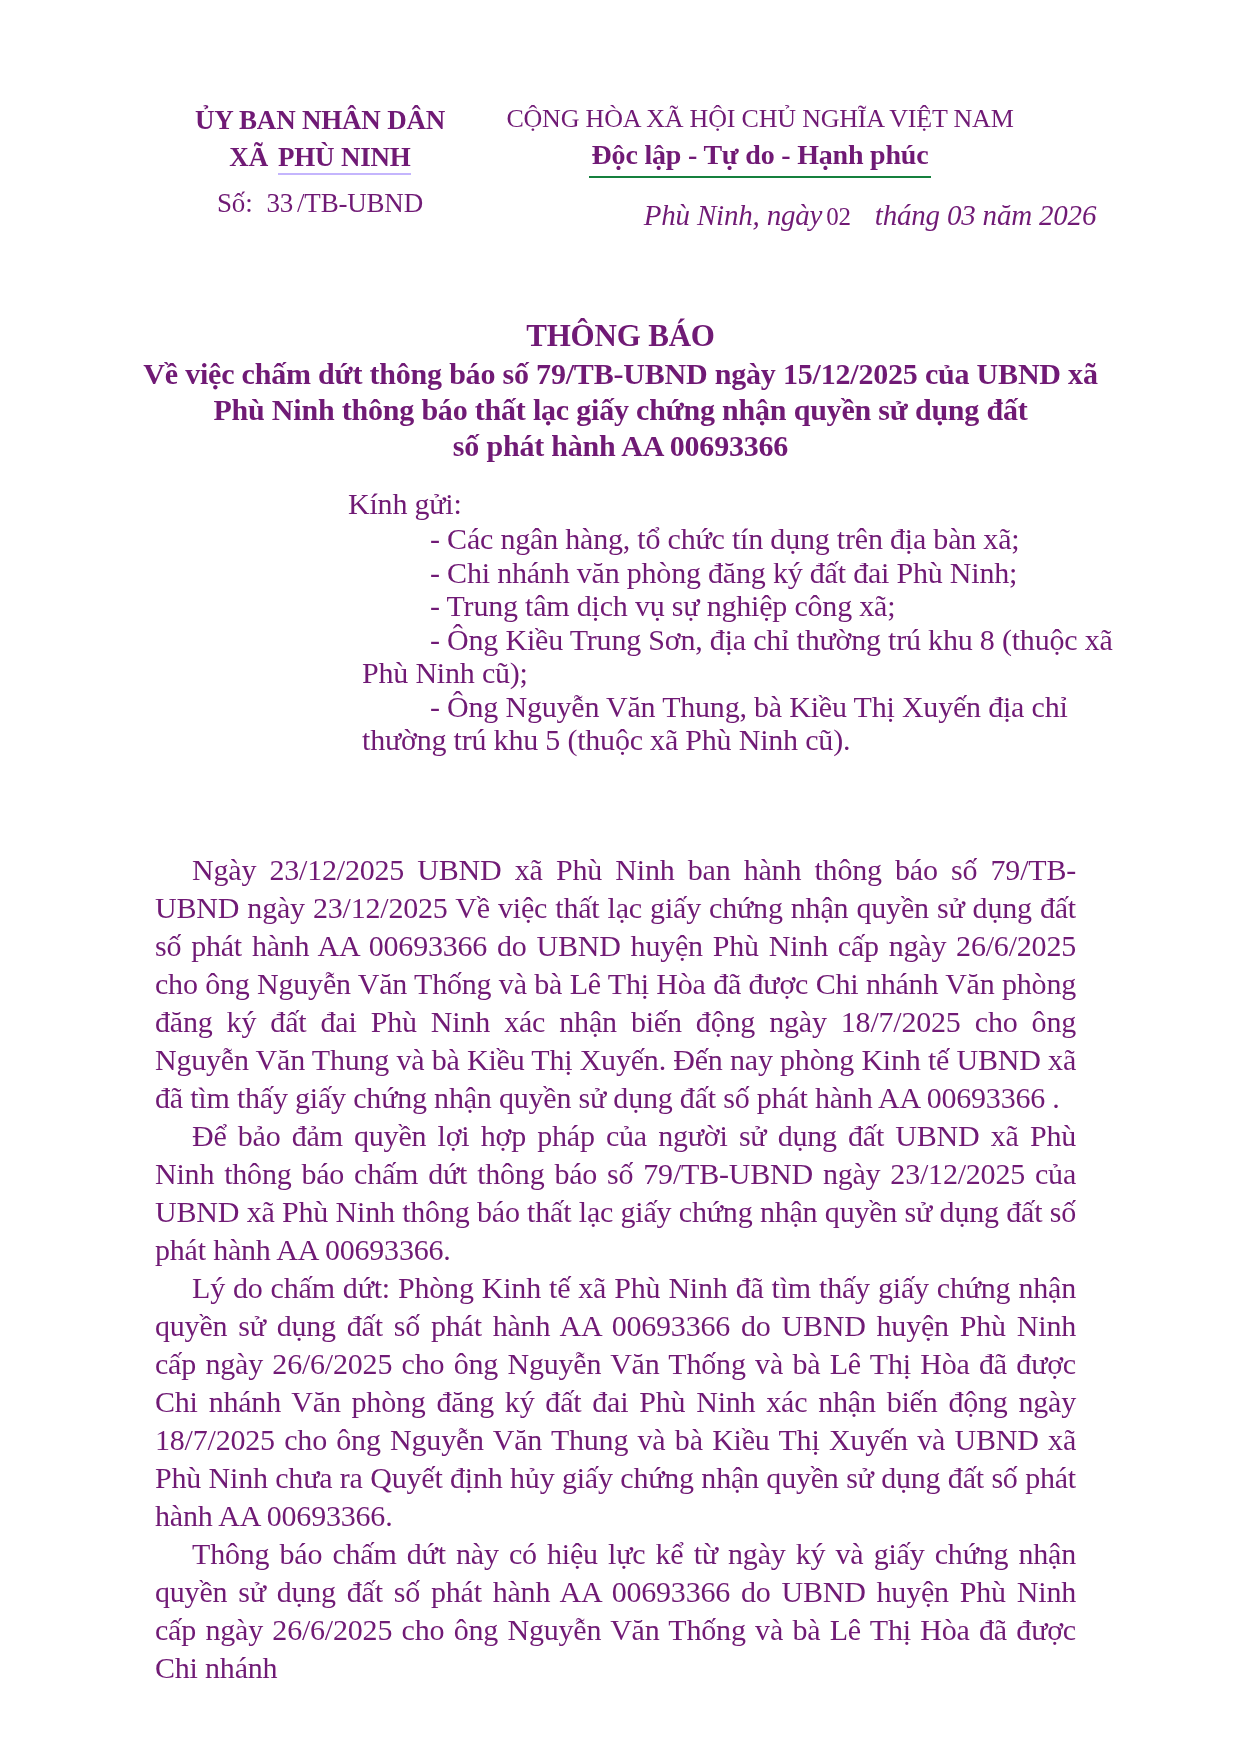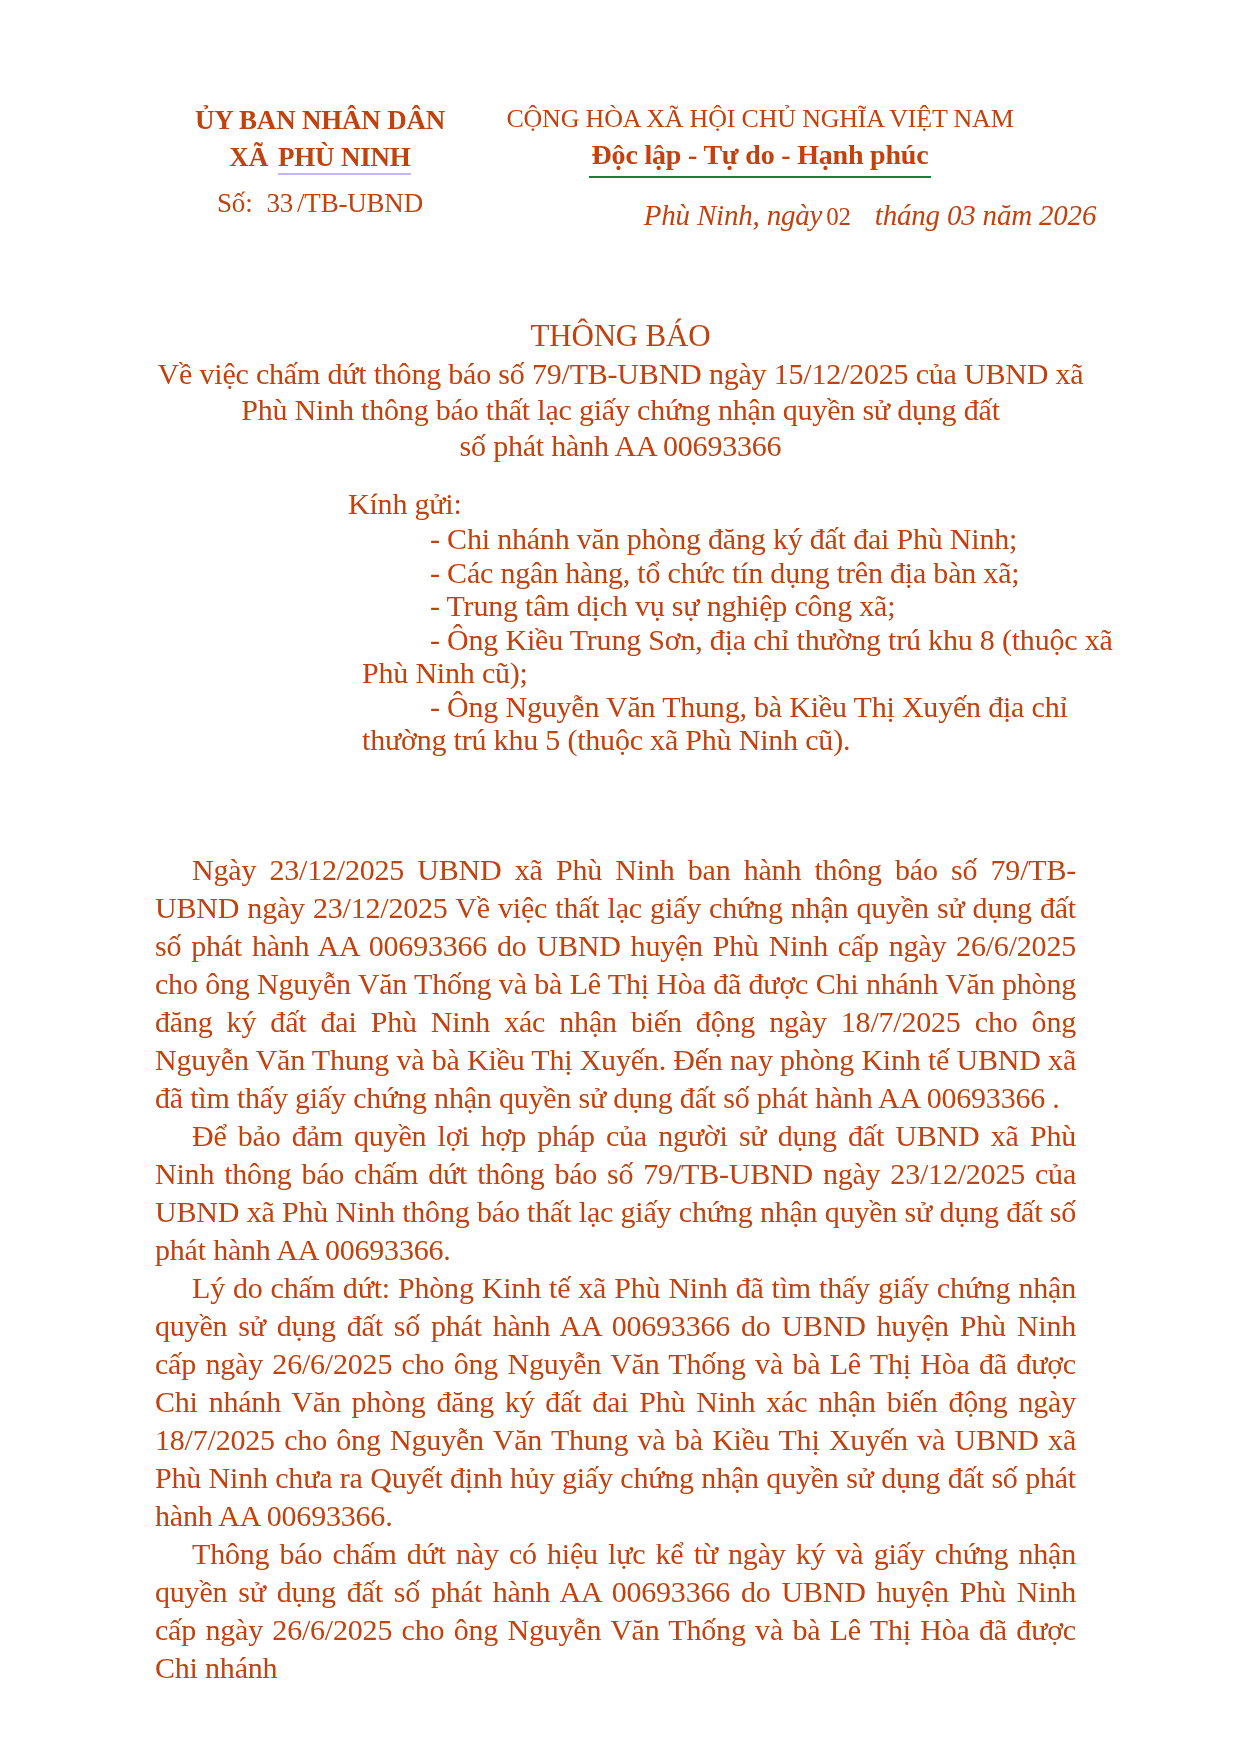--- a/index.html
+++ b/index.html
@@ -1,20 +1,20 @@
 <!DOCTYPE html>
 <html><head>
 <meta charset="utf-8">
 <style>
   html,body { margin:0; padding:0; background:#ffffff; }
   .page {
     position:relative;
     width:1241px; height:1755px;
     background:#ffffff;
-    color:#c2410c;
+    color:#701a75;
     font-family:"Liberation Serif","DejaVu Serif",serif;
     overflow:hidden;
     letter-spacing:-0.2px;
   }
 
   .org-left {
     position:absolute; left:150px; top:102px; width:340px;
     text-align:center; font-weight:bold; font-size:27px; line-height:37px;
     white-space:nowrap;
   }
@@ -42,21 +42,21 @@
     position:absolute; left:600px; top:199px; width:540px;
     text-align:center; font-style:italic; font-size:29px; white-space:nowrap;
   }
   .date-line .day {
     font-style:normal; font-size:25px; margin:0 10px 0 4px;
   }
   .date-line .rest { margin-left:14px; }
 
   .title-block {
     position:absolute; left:120px; top:316px; width:1001px;
-    text-align:center; font-weight:normal;
+    text-align:center; font-weight:bold;
   }
   .title-heading { font-size:31px; line-height:40px; }
   .title-sub { font-size:30px; line-height:36px; }
 
   .salutation {
     position:absolute; left:348px; top:487px;
     font-size:30px;
   }
 
   .recipients {
@@ -97,22 +97,22 @@
   <div class="title-block">
     <div class="title-heading">THÔNG BÁO</div>
     <div class="title-sub">Về việc chấm dứt thông báo số 79/TB-UBND ngày 15/12/2025 của UBND xã</div>
     <div class="title-sub">Phù Ninh thông báo thất lạc giấy chứng nhận quyền sử dụng đất</div>
     <div class="title-sub">số phát hành AA 00693366</div>
   </div>
 
   <div class="salutation">Kính gửi:</div>
 
   <div class="recipients">
+    <p>- Các ngân hàng, tổ chức tín dụng trên địa bàn xã;</p>
     <p>- Chi nhánh văn phòng đăng ký đất đai Phù Ninh;</p>
-    <p>- Các ngân hàng, tổ chức tín dụng trên địa bàn xã;</p>
     <p>- Trung tâm dịch vụ sự nghiệp công xã;</p>
     <p>- Ông Kiều Trung Sơn, địa chỉ thường trú khu 8 (thuộc xã Phù Ninh cũ);</p>
     <p>- Ông Nguyễn Văn Thung, bà Kiều Thị Xuyến địa chỉ thường trú khu 5 (thuộc xã Phù Ninh cũ).</p>
   </div>
 
   <div class="body-block">
     <p>Ngày 23/12/2025 UBND xã Phù Ninh ban hành thông báo số 79/TB-UBND ngày 23/12/2025 Về việc thất lạc giấy chứng nhận quyền sử dụng đất số phát hành AA 00693366 do UBND huyện Phù Ninh cấp ngày 26/6/2025 cho ông Nguyễn Văn Thống và bà Lê Thị Hòa đã được Chi nhánh Văn phòng đăng ký đất đai Phù Ninh xác nhận biến động ngày 18/7/2025 cho ông Nguyễn Văn Thung và bà Kiều Thị Xuyến. Đến nay phòng Kinh tế UBND xã đã tìm thấy giấy chứng nhận quyền sử dụng đất số phát hành AA 00693366 .</p>
     <p>Để bảo đảm quyền lợi hợp pháp của người sử dụng đất UBND xã Phù Ninh thông báo chấm dứt thông báo số 79/TB-UBND ngày 23/12/2025 của UBND xã Phù Ninh thông báo thất lạc giấy chứng nhận quyền sử dụng đất số phát hành AA 00693366.</p>
     <p>Lý do chấm dứt: Phòng Kinh tế xã Phù Ninh đã tìm thấy giấy chứng nhận quyền sử dụng đất số phát hành AA 00693366 do UBND huyện Phù Ninh cấp ngày 26/6/2025 cho ông Nguyễn Văn Thống và bà Lê Thị Hòa đã được Chi nhánh Văn phòng đăng ký đất đai Phù Ninh xác nhận biến động ngày 18/7/2025 cho ông Nguyễn Văn Thung và bà Kiều Thị Xuyến và UBND xã Phù Ninh chưa ra Quyết định hủy giấy chứng nhận quyền sử dụng đất số phát hành AA 00693366.</p>
     <p>Thông báo chấm dứt này có hiệu lực kể từ ngày ký và giấy chứng nhận quyền sử dụng đất số phát hành AA 00693366 do UBND huyện Phù Ninh cấp ngày 26/6/2025 cho ông Nguyễn Văn Thống và bà Lê Thị Hòa đã được Chi nhánh</p>

